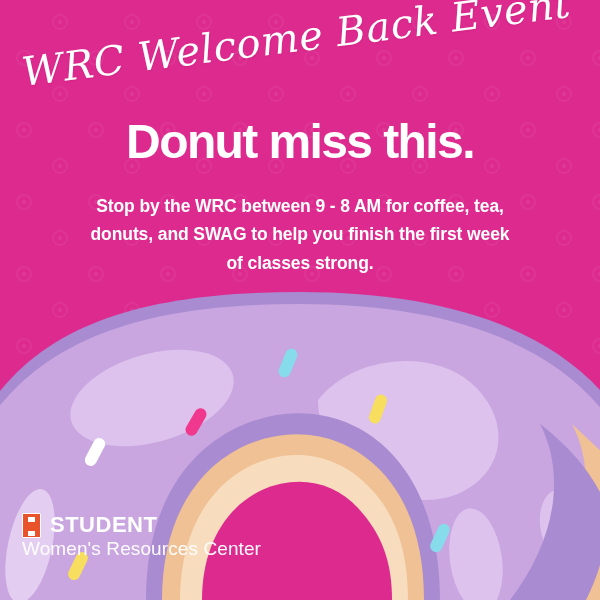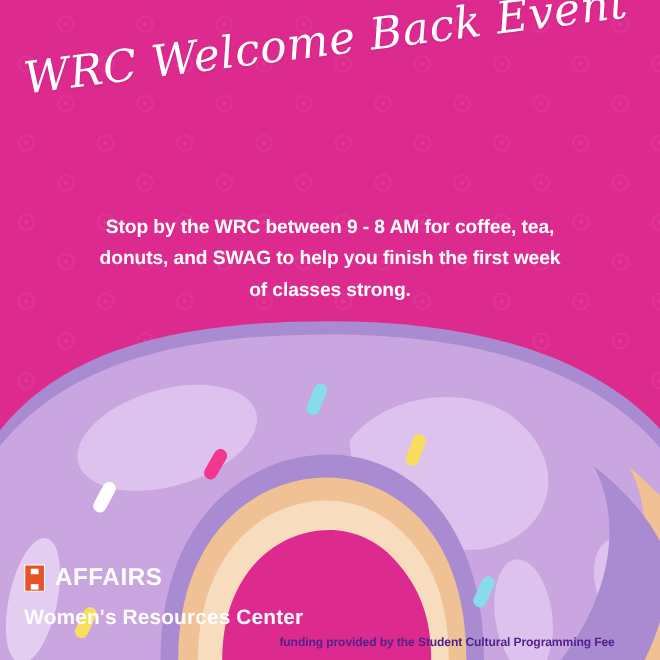--- a/index.html
+++ b/index.html
@@ -59,22 +59,22 @@
   #logo-row{display:flex;align-items:center;gap:9px;}
   #illinois-i{
     width:19px;height:25px;background:#E8532B;border:1.6px solid #fff;
     box-sizing:border-box;position:relative;border-radius:1px;
   }
   #illinois-i::before{content:"";position:absolute;left:50%;top:3px;
     width:7px;height:19px;margin-left:-3.5px;background:#fff;}
   #illinois-i::after{content:"";position:absolute;left:3.5px;top:8px;
     width:12px;height:9px;background:#E8532B;}
   #logo-wordmark{color:#fff;font-size:22px;font-weight:bold;letter-spacing:.5px;}
-  #logo-unit{color:#fff;font-size:19px;font-weight:700;letter-spacing:.1px;
-    margin-top:13px;opacity:.97;}
+  #logo-unit{color:#fff;font-size:19px;font-weight:400;letter-spacing:.1px;
+    margin-top:0;opacity:.97;}
   #logo-div{color:#fff;font-size:10px;font-weight:bold;letter-spacing:.45px;
     margin-top:3px;}
 
   #funding{
     position:absolute;left:254px;top:578px;
     color:#52228C;font-size:11px;font-weight:bold;letter-spacing:-.1px;
     white-space:nowrap;
   }
 </style>
 </head>
@@ -297,28 +297,28 @@
         <rect x="190" y="407" width="12" height="30" rx="6" fill="#F0388F" transform="rotate(30 196 422)"></rect>
         <rect x="282" y="348" width="12" height="30" rx="6" fill="#86DCEA" transform="rotate(22 288 363)"></rect>
         <rect x="372" y="394" width="12" height="30" rx="6" fill="#F7DE5E" transform="rotate(20 378 409)"></rect>
         <rect x="434" y="523" width="12" height="30" rx="6" fill="#86DCEA" transform="rotate(25 440 538)"></rect>
         <rect x="72" y="551" width="12" height="30" rx="6" fill="#F7DE5E" transform="rotate(26 78 566)"></rect>
       </g>
   </svg>
 
   <div id="script-line">WRC Welcome Back Event</div>
 
+  <div id="headline">Donut miss this.</div>
 
   <div id="body-copy">Stop by the WRC between 9 - 8 AM for coffee, tea, donuts, and SWAG to help you finish the first week of classes strong.</div>
 
 
 
   <div id="logo">
     <div id="logo-row">
       <div id="illinois-i"></div>
-      <div id="logo-wordmark">AFFAIRS</div>
+      <div id="logo-wordmark">STUDENT</div>
     </div>
     <div id="logo-unit">Women's Resources Center</div>
   </div>
 
-  <div id="funding">funding provided by the Student Cultural Programming Fee</div>
 
 </div>
 
 </body></html>

